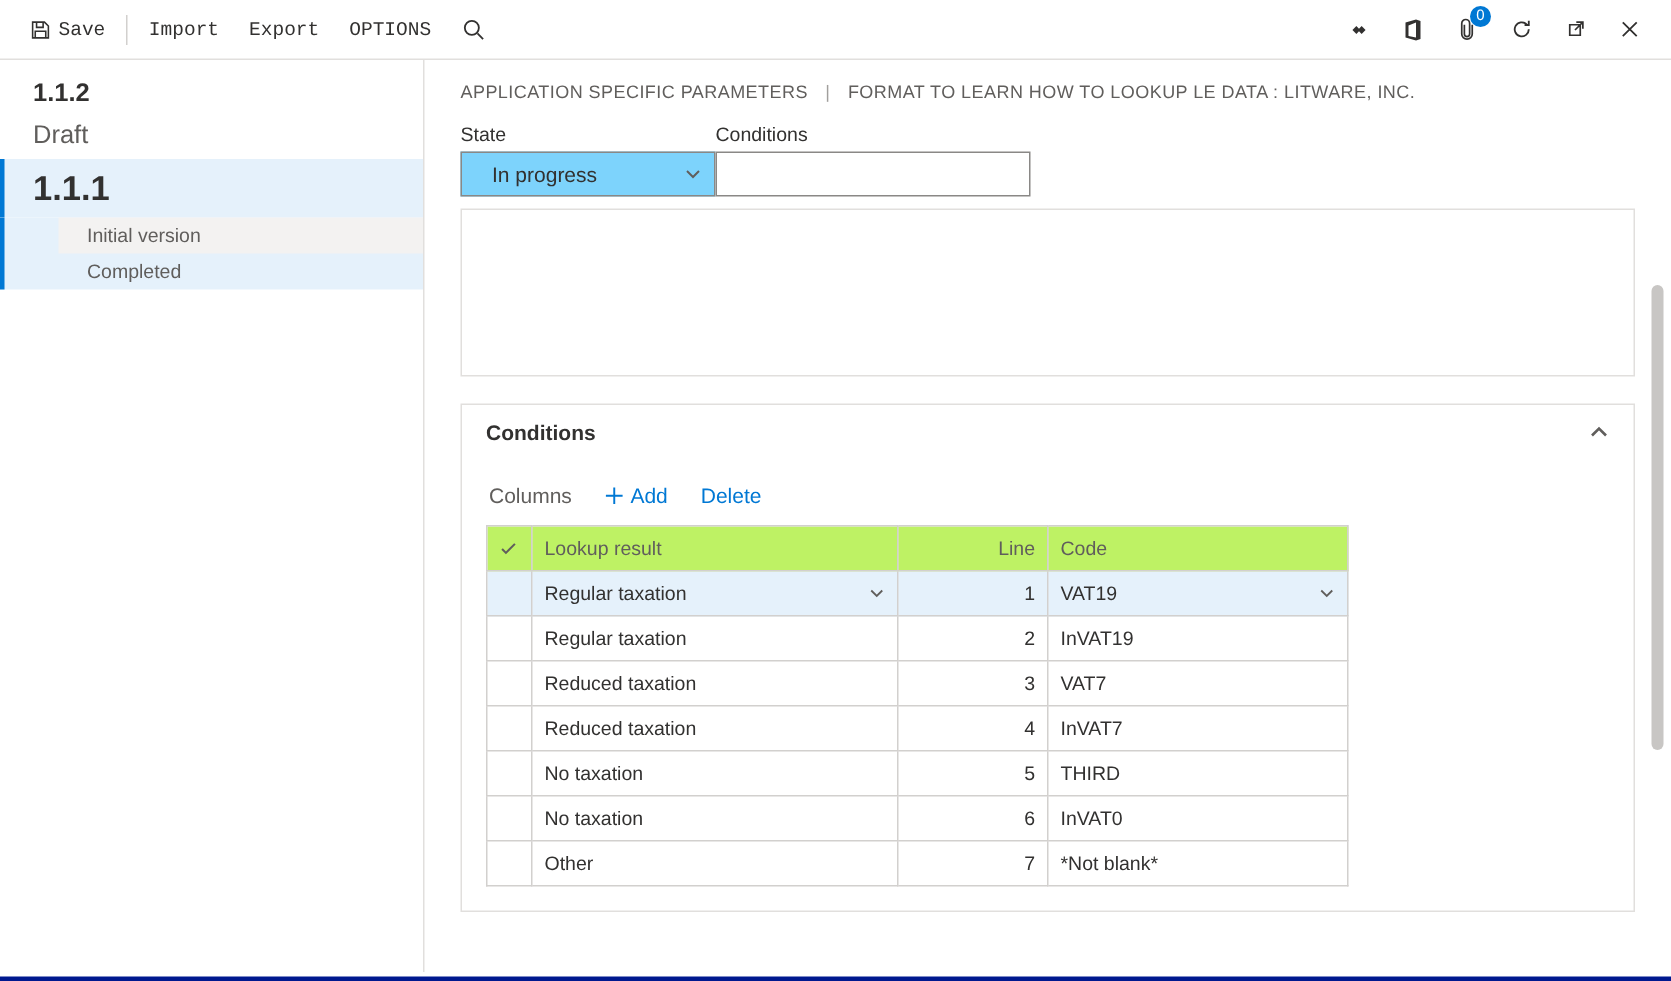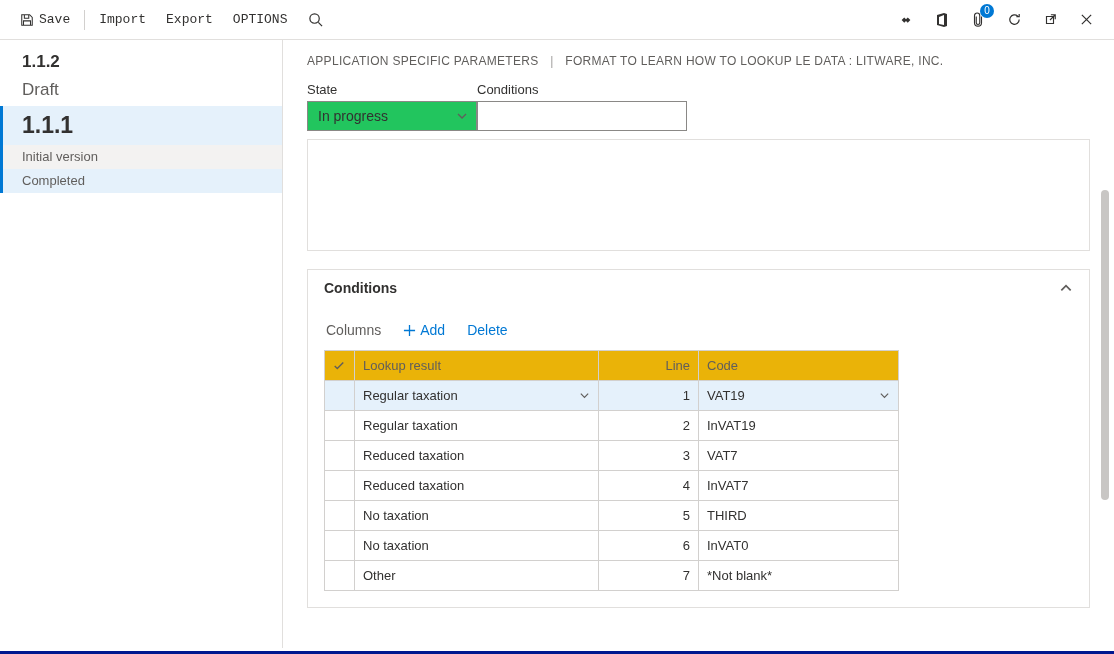--- a/index.html
+++ b/index.html
@@ -80,20 +80,21 @@
       background: #f3f2f1;
       line-height: 20px;
     }
     .side-item.selected + .sub-lines {
       background: #e5f1fb;
       border-left: 3px solid #0078d4;
     }
     .sub-lines.selected .sub-line {
       background: transparent;
       padding-left: 19px;
+      margin-left: 36px;
     }
     .sub-lines.selected .sub-line:nth-child(1){ background: #f3f2f1; }
     .sub-lines.selected { background:#e5f1fb; border-left:3px solid #0078d4; }
     
     .content {
       flex: 1;
       padding: 14px 24px 0 24px;
       position: relative;
       overflow: hidden;
     }
@@ -103,21 +104,21 @@
       letter-spacing: 0.3px;
       margin-bottom: 14px;
     }
     .breadcrumb .sep { margin: 0 8px; color: #a19f9d; }
     .fields { display: flex; margin-bottom: 4px;}
     .field { display: flex; flex-direction: column; }
     .field label { font-size: 13px; color: #323130; margin-bottom: 4px; }
     .field .combo {
       width: 170px; height: 30px; border: 1px solid #8a8886;
       display: flex; align-items: center; justify-content: space-between;
-      padding: 0 8px 0 10px; font-size: 14px; background:#22c55e;
+      padding: 0 8px 0 20px; font-size: 14px; background:#7dd3fc;
     }
     .field input.textinput {
       width: 210px; height: 30px; border: 1px solid #8a8886;
       padding: 0 10px; font-size: 14px; background:#fff;
     }
     .panel-box {
       margin-top: 8px;
       border: 1px solid #e1dfdd;
       height: 112px;
       background: #fff;
@@ -143,21 +144,21 @@
       width: 575px;
       border-collapse: collapse;
       font-size: 13px;
     }
     table.grid th, table.grid td {
       border: 1px solid #d2d0ce;
       padding: 6px 8px;
       text-align: left;
       height: 30px;
     }
-    table.grid th { font-weight: 400; color: #605e5c; background:#eab308;}
+    table.grid th { font-weight: 400; color: #605e5c; background:#bef264;}
     table.grid th.check, table.grid td.check { width: 30px; text-align:center;}
     table.grid th.line, table.grid td.line { width: 100px; text-align:right; }
     table.grid th.code, table.grid td.code { width: 200px; }
     table.grid tr.selected td { background: #e5f1fb; }
     .cell-combo { display:flex; justify-content:space-between; align-items:center;}
     
     .scrolltrack {
       position:absolute; right:2px; top:150px; width:14px; height:350px;
       background:transparent;
     }

